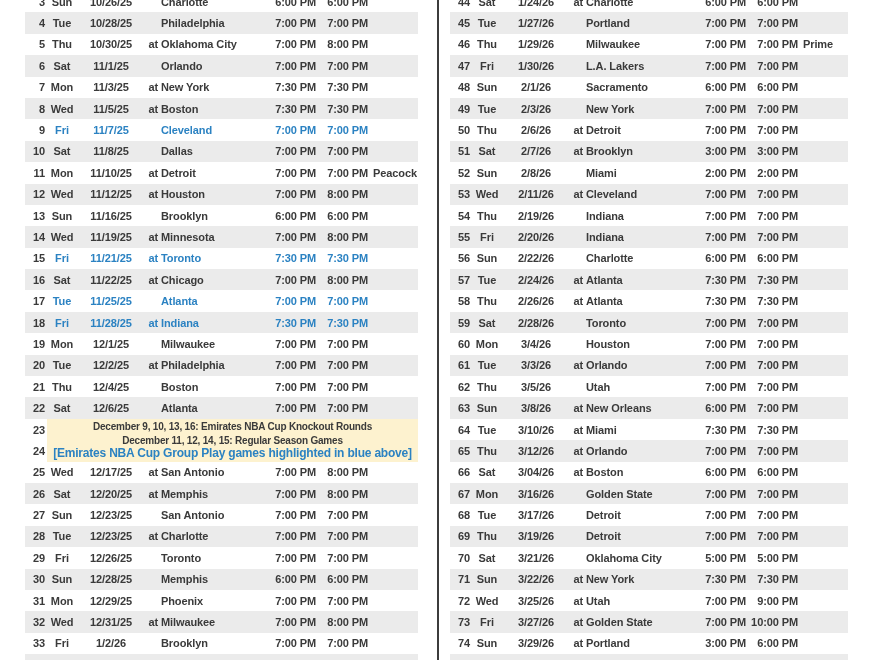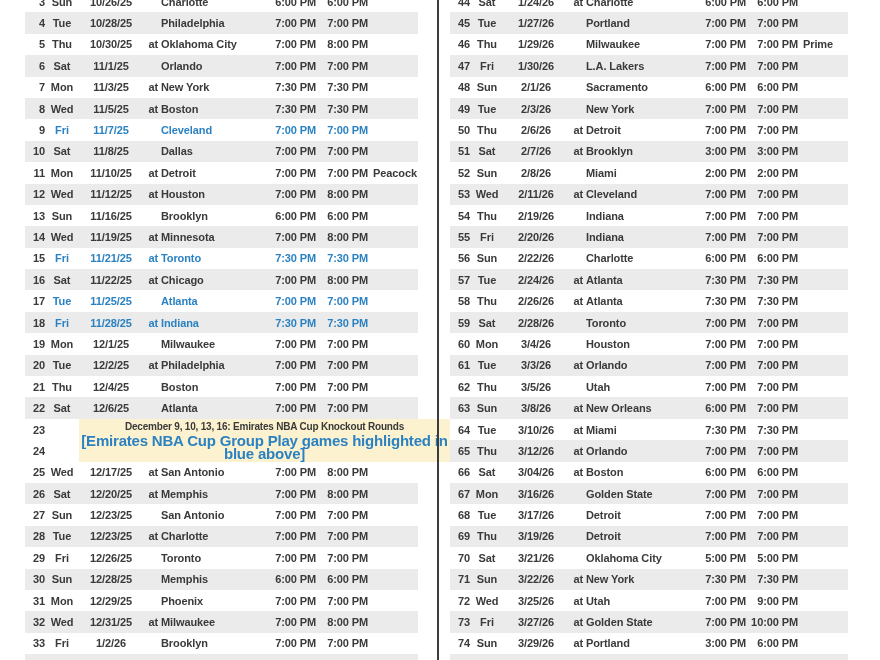--- a/index.html
+++ b/index.html
@@ -24,31 +24,32 @@
   .c-t1{width:46px;text-align:right;}
   .c-t2{width:52px;text-align:right;}
   .c-net{width:50px;padding-left:5px;}
   .row.cup .c-day,.row.cup .c-date,.row.cup .c-at,
   .row.cup .c-opp,.row.cup .c-t1,.row.cup .c-t2{color:var(--cup-blue,#2b82c2);}
   .divider{position:absolute;left:437px;top:0;width:2px;height:660px;background:var(--divider,#3c3c3c);}
   .note-box{
     position:absolute;left:22px;top:428px;width:371px;height:43px;
     background:var(--note-bg,#fdf2cf);
     display:flex;flex-direction:column;justify-content:center;align-items:center;
-    text-align:center;line-height:13.5px;font-size:10px;letter-spacing:-0.2px;margin-left:32px;
+    text-align:center;line-height:13.5px;font-size:10px;letter-spacing:-0.2px;
   }
-  .note-line3{color:var(--cup-blue,#2b82c2);font-size:15px;}
+  .note-line3{color:var(--cup-blue,#2b82c2);font-size:12px;}
 </style>
 </head>
 <body>
 
 <div class="page" style="--cup-blue: #2b82c2; --stripe: #ebebeb; --text: #3a3a3a; --note-bg: #fdf2cf; --divider: #3c3c3c;">
   <div class="table table-left" id="table-left">
     <div class="note-box">
       <div class="note-line1">December 9, 10, 13, 16: Emirates NBA Cup Knockout Rounds</div>
+      <div class="note-line2">December 11, 12, 14, 15: Regular Season Games</div>
       <div class="note-line3">[Emirates NBA Cup Group Play games highlighted in blue above]</div>
     </div>
   <div class="row">
         <div class="cell c-num">3</div>
         <div class="cell c-day">Sun</div>
         <div class="cell c-date">10/26/25</div>
         <div class="cell c-at"></div>
         <div class="cell c-opp">Charlotte</div>
         <div class="cell c-t1">6:00 PM</div>
         <div class="cell c-t2">6:00 PM</div>

